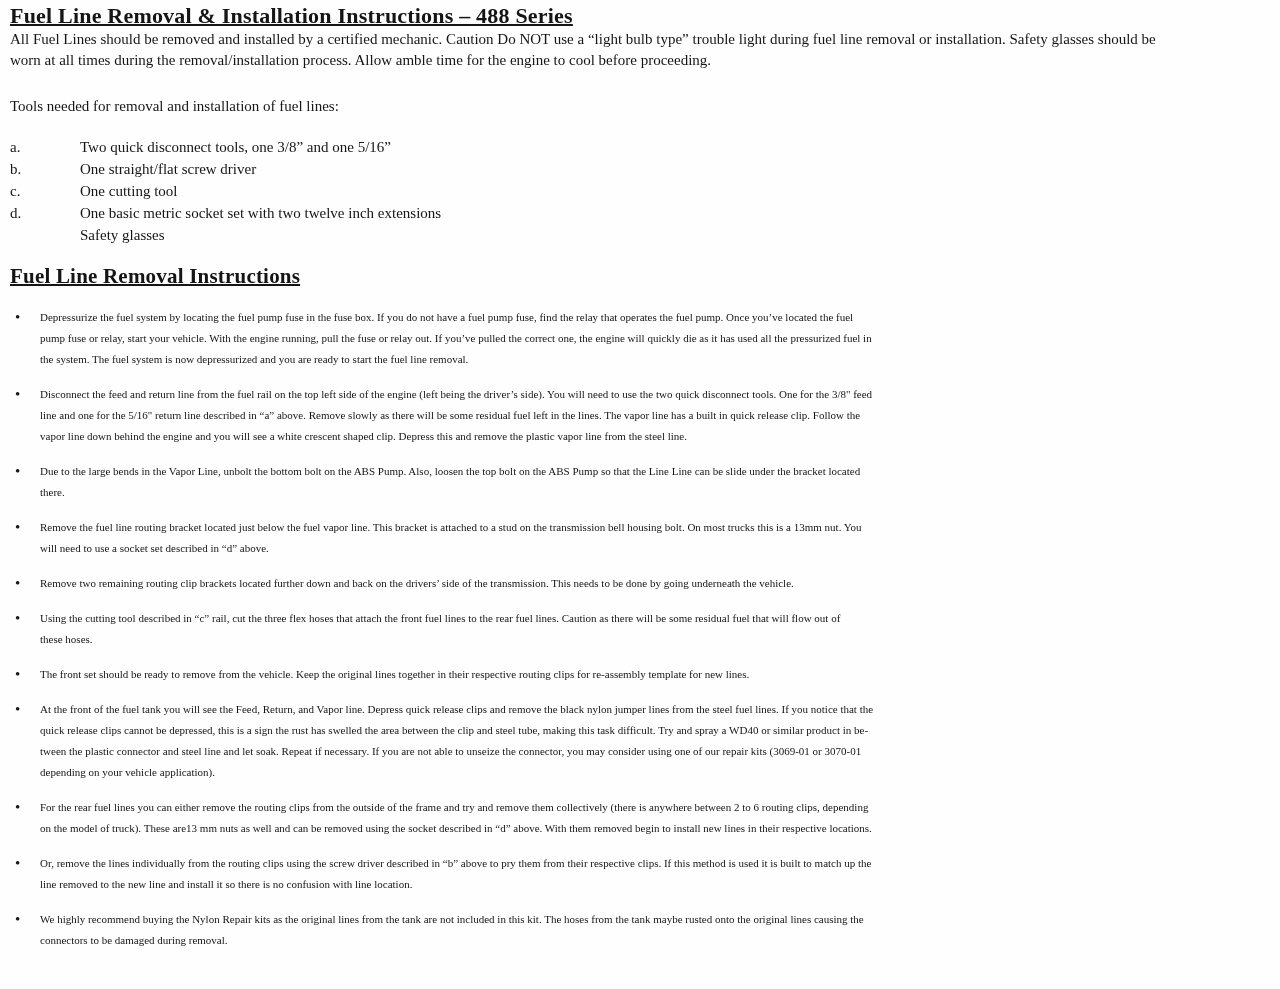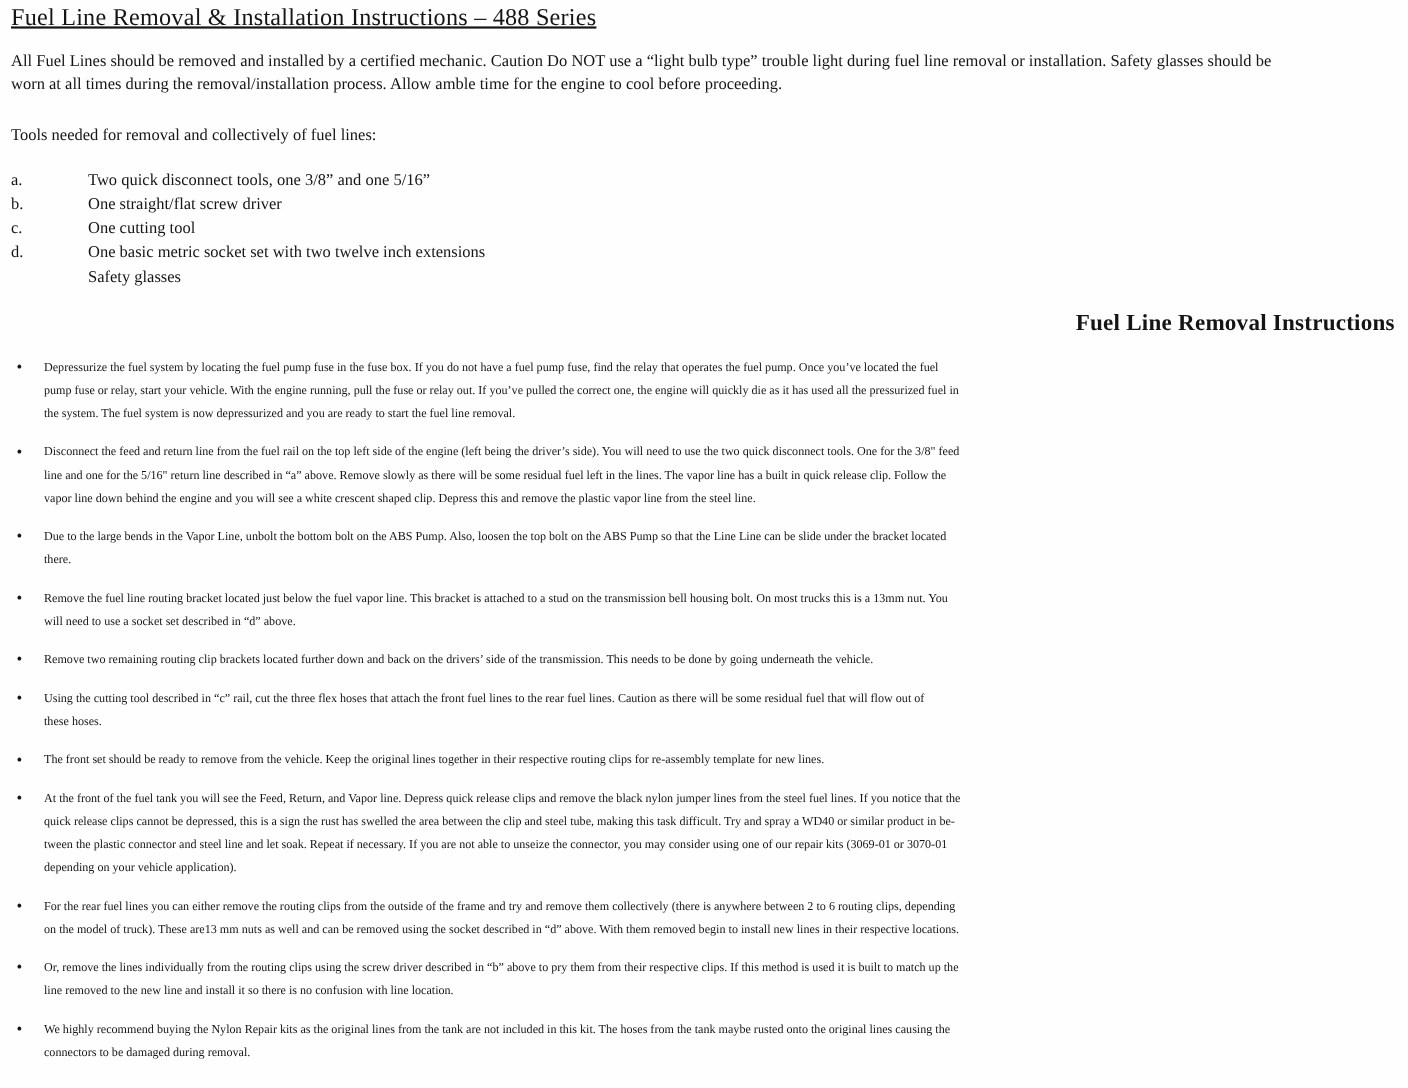--- a/index.html
+++ b/index.html
@@ -14,25 +14,24 @@
     overflow: hidden;
   }
   .page {
     width: 1280px;
     min-height: 989px;
     padding: 3px 12px 10px 10px;
     background: #fefefe;
   }
   .doc-title {
     font-size: 22px;
-    font-weight: normal;
+    font-weight: bold;
     text-decoration: underline;
     text-decoration-thickness: 2px;
     letter-spacing: 0.2px;
-    margin-bottom: 17px;
   }
   .body-text {
     font-size: 15px;
     line-height: 21px;
     white-space: pre-line;
   }
   .intro {
     margin-bottom: 25px;
   }
   .tools-heading {
@@ -54,24 +53,24 @@
   .tool-text {
     flex: 1;
     font-size: 15px;
     line-height: 22px;
     white-space: pre-line;
     margin-left: 40px;
   }
   .section-heading {
     font-size: 21px;
     font-weight: bold;
+    text-decoration: underline;
     text-decoration-thickness: 2px;
     letter-spacing: 0.2px;
     margin: 0 0 18px 0;
-    text-align: right;
   }
   .bullet-row {
     display: flex;
     align-items: flex-start;
     margin-bottom: 14px;
   }
   .bullet-glyph {
     width: 30px;
     flex: 0 0 30px;
     padding-left: 5px;
@@ -89,21 +88,21 @@
 </head>
 <body>
 
 <div class="page">
 
   <h1 class="doc-title">Fuel Line Removal &amp; Installation Instructions – 488 Series</h1>
 
   <p class="body-text intro">All Fuel Lines should be removed and installed by a certified mechanic. Caution Do NOT use a “light bulb type” trouble light during fuel line removal or installation. Safety glasses should be
 worn at all times during the removal/installation process. Allow amble time for the engine to cool before proceeding.</p>
 
-  <p class="body-text tools-heading">Tools needed for removal and collectively of fuel lines:</p>
+  <p class="body-text tools-heading">Tools needed for removal and installation of fuel lines:</p>
 
   <div class="tools-list">
     <div class="tool-row">
       <span class="tool-letter">a.</span>
       <span class="tool-text">Two quick disconnect tools, one 3/8” and one 5/16”</span>
     </div>
     <div class="tool-row">
       <span class="tool-letter">b.</span>
       <span class="tool-text">One straight/flat screw driver</span>
     </div>

